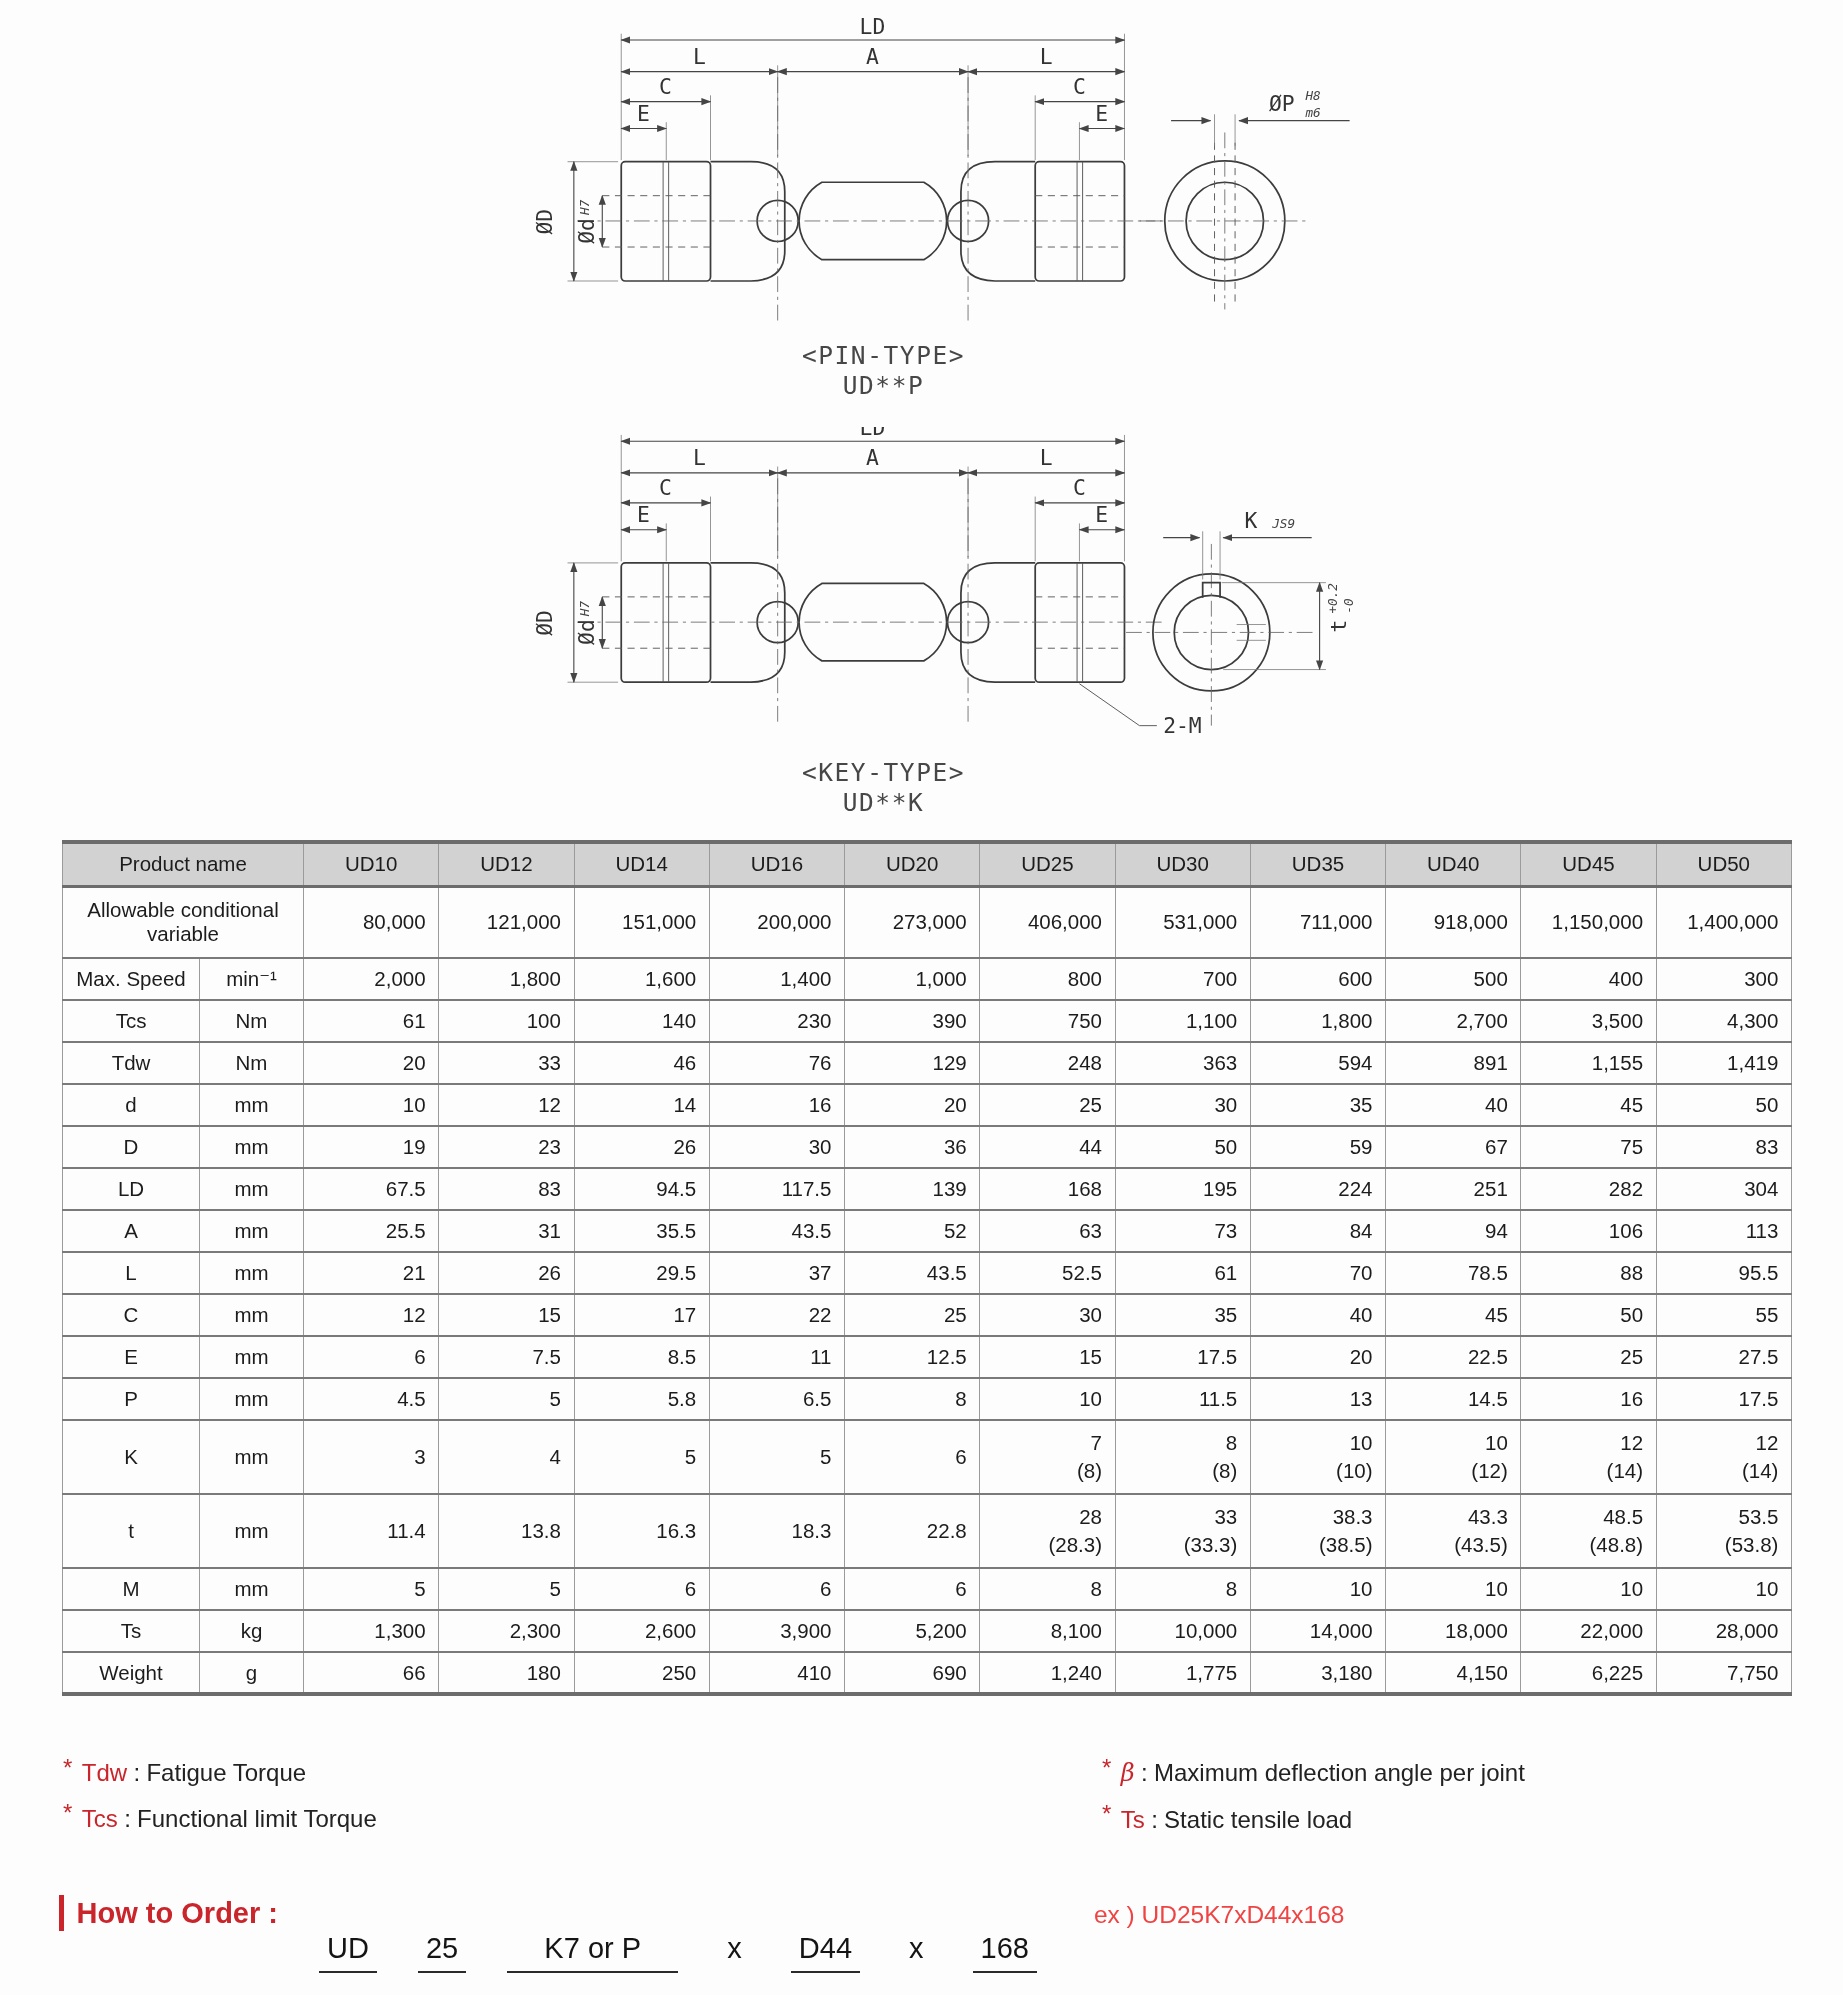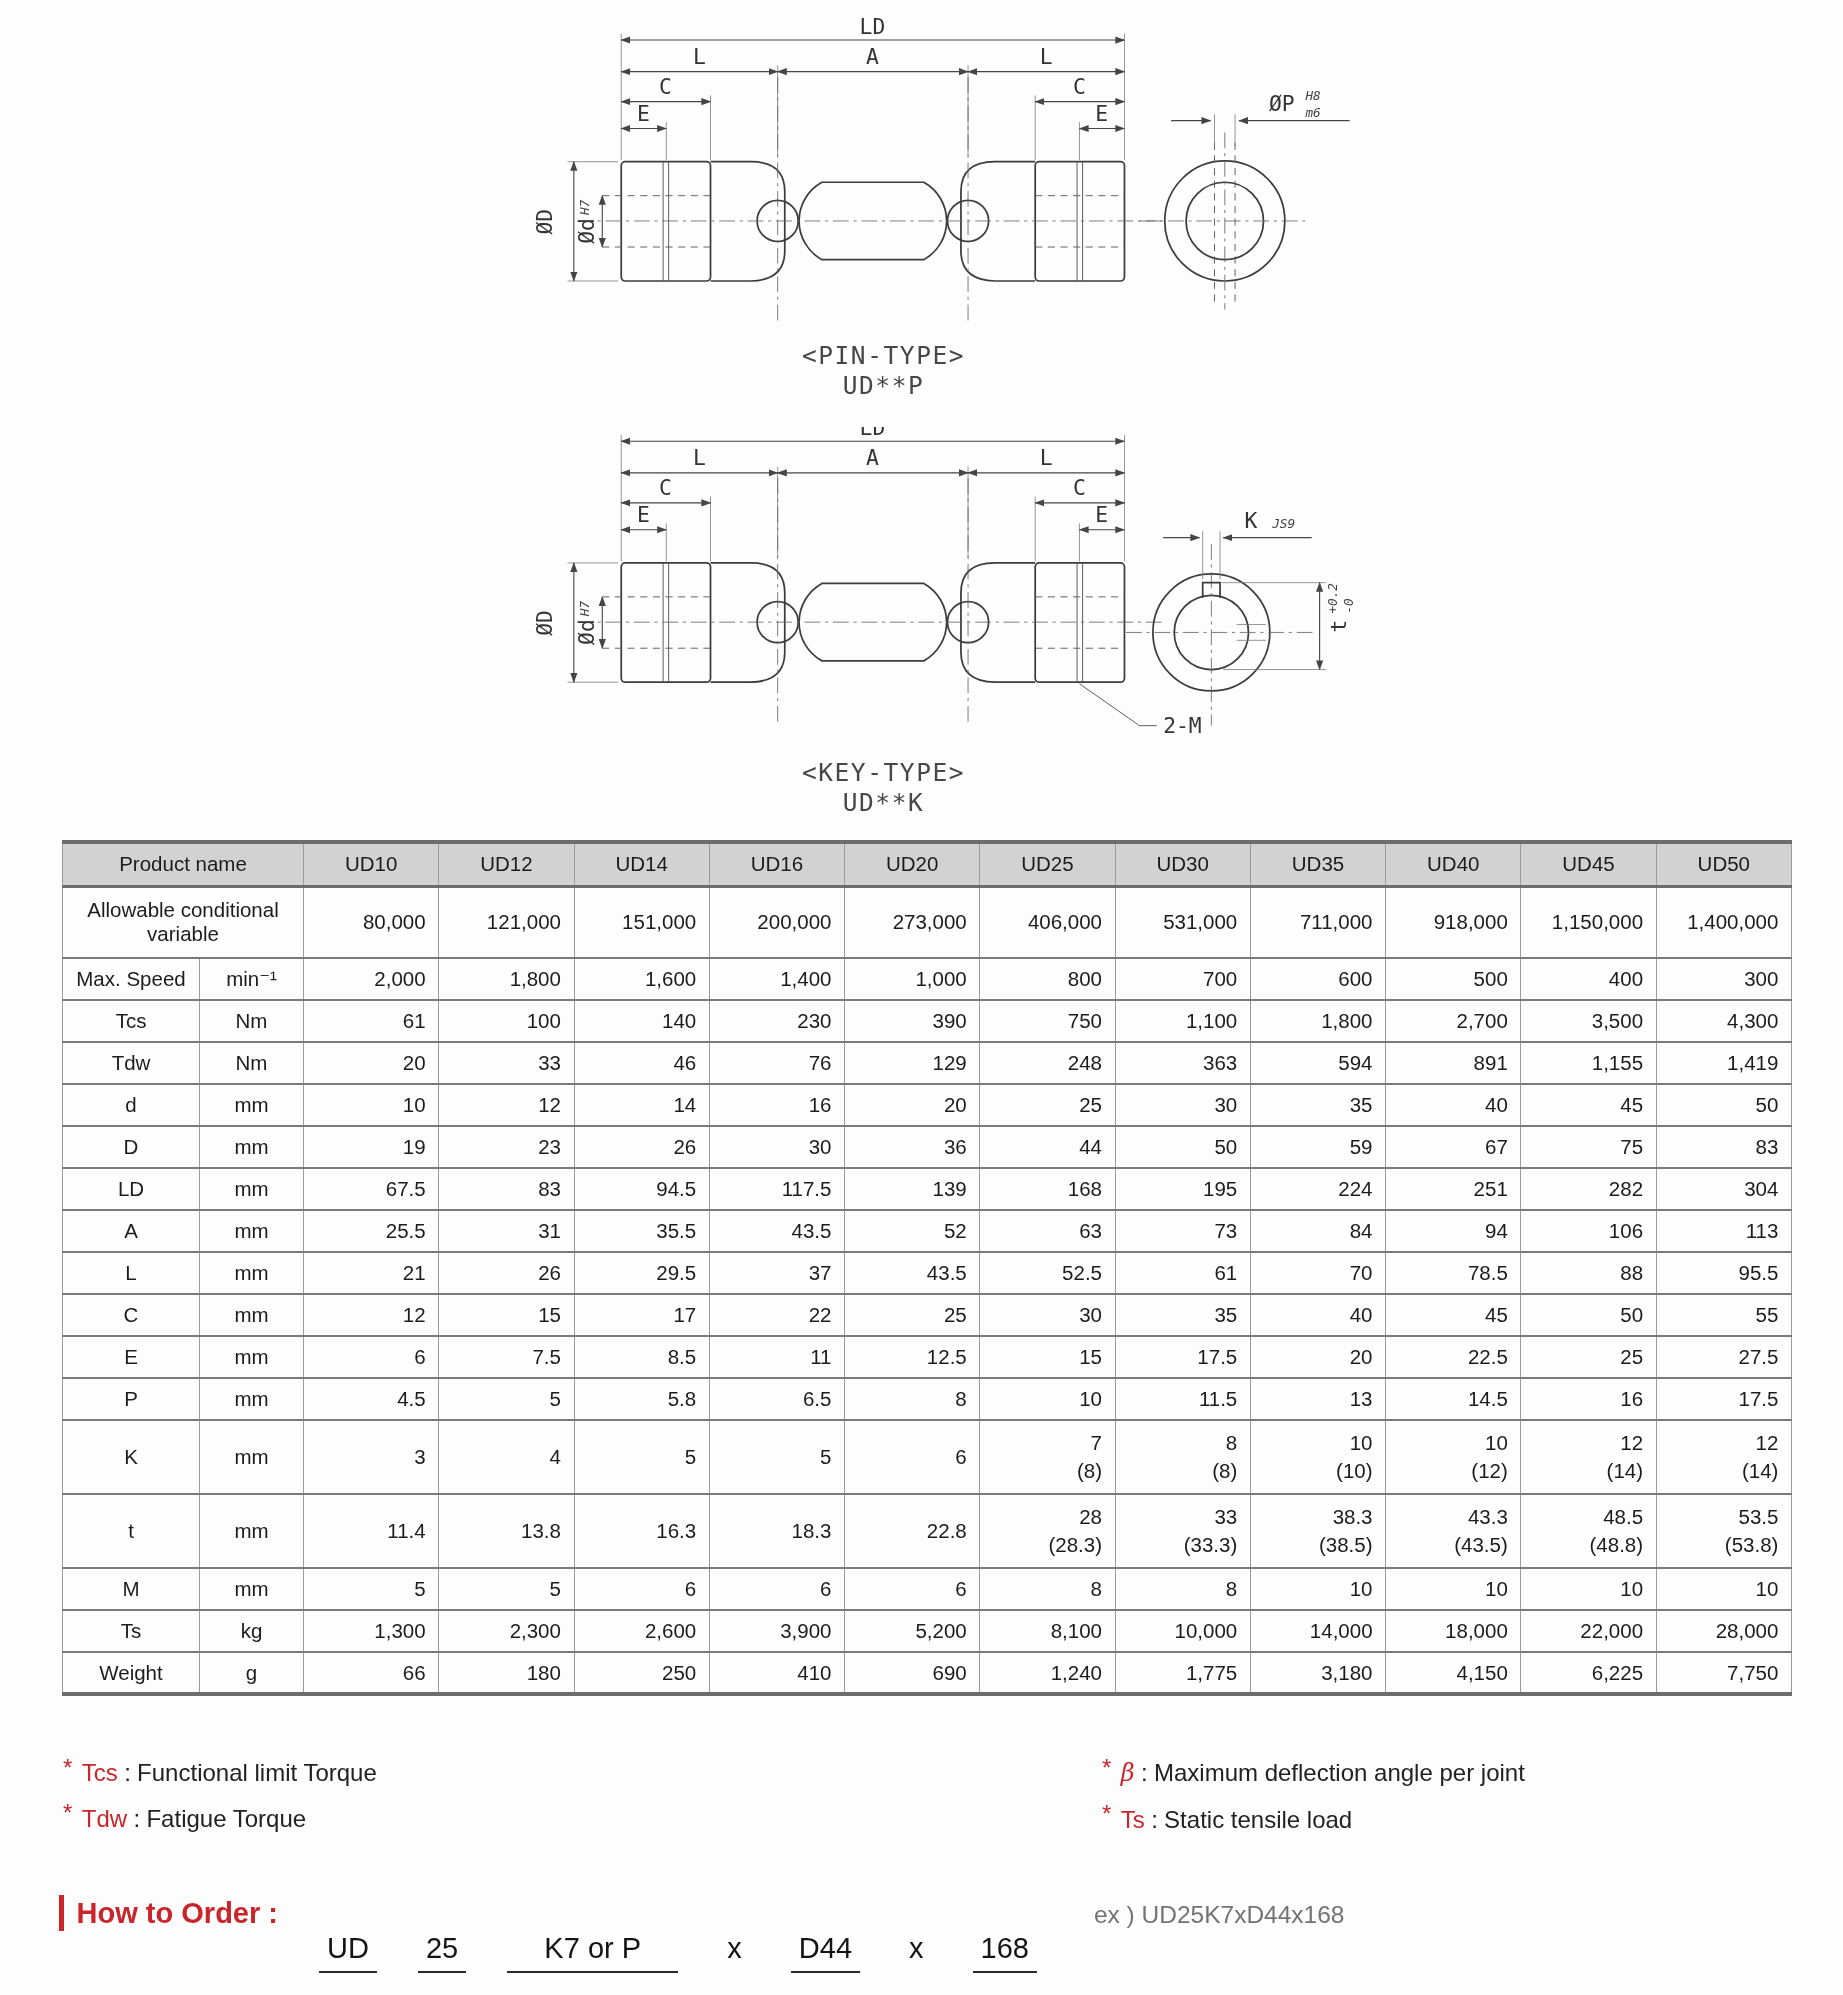--- a/index.html
+++ b/index.html
@@ -45,21 +45,21 @@
   .fn .colon{margin:0 6.3px;}
   
   .order{position:absolute;left:59px;top:1895px;display:flex;align-items:flex-start;}
   .order-title{color:var(--accent-red,#c9252b);font-size:29px;font-weight:600;border-left:5.5px solid var(--accent-red,#c9252b);
                padding-left:12.6px;line-height:1.25;margin-right:41px;white-space:nowrap;}
   .order-parts{display:flex;gap:41px;align-items:flex-start;}
   .part{text-align:center;margin-top:37px;}
   .part .val{font-size:29px;color:#141414;padding:0 8px 6.3px;white-space:nowrap;}
   .part .val.u{border-bottom:2.4px solid #2a2a2a;}
   .part .sub{font-size:22px;color:#9b9b9b;margin-top:20.5px;white-space:nowrap;}
-  .order-example{font-size:24.5px;color:#737373;margin-left:57px;margin-top:6.3px;white-space:nowrap;}
+  .order-example{font-size:24.5px;color:#ef4444;margin-left:57px;margin-top:6.3px;white-space:nowrap;}
 </style>
 </head>
 <body style="--accent-red: #c9252b; --header-gray: #d2d2d2;">
 
 <div class="page">
 
   <svg width="0" height="0" style="position:absolute" aria-hidden="true">
     <defs>
       <marker id="ah" viewBox="0 0 10 10" refX="9.2" refY="5" markerWidth="9" markerHeight="9" orient="auto-start-reverse">
         <path d="M0,1.4 L10,5 L0,8.6 z" fill="#454545"></path>
@@ -452,22 +452,22 @@
           <td class="num">1,775</td>
           <td class="num">3,180</td>
           <td class="num">4,150</td>
           <td class="num">6,225</td>
           <td class="num">7,750</td>
         </tr>
       </tbody>
   </table>
 
   <div id="fn-left" class="fncol">
+      <div class="fn"><span class="star">*</span><span class="term">Tdw</span><span class="colon">:</span><span>Fatigue Torque</span></div>
       <div class="fn"><span class="star">*</span><span class="term">Tcs</span><span class="colon">:</span><span>Functional limit Torque</span></div>
-      <div class="fn"><span class="star">*</span><span class="term">Tdw</span><span class="colon">:</span><span>Fatigue Torque</span></div>
     </div>
   <div id="fn-right" class="fncol">
       <div class="fn"><span class="star">*</span><span class="term greek">β</span><span class="colon">:</span><span>Maximum deflection angle per joint</span></div>
       <div class="fn"><span class="star">*</span><span class="term">Ts</span><span class="colon">:</span><span>Static tensile load</span></div>
     </div>
 
   <div class="order">
     <div class="order-title">How to Order :</div>
     <div class="order-parts">
         <div class="part">

